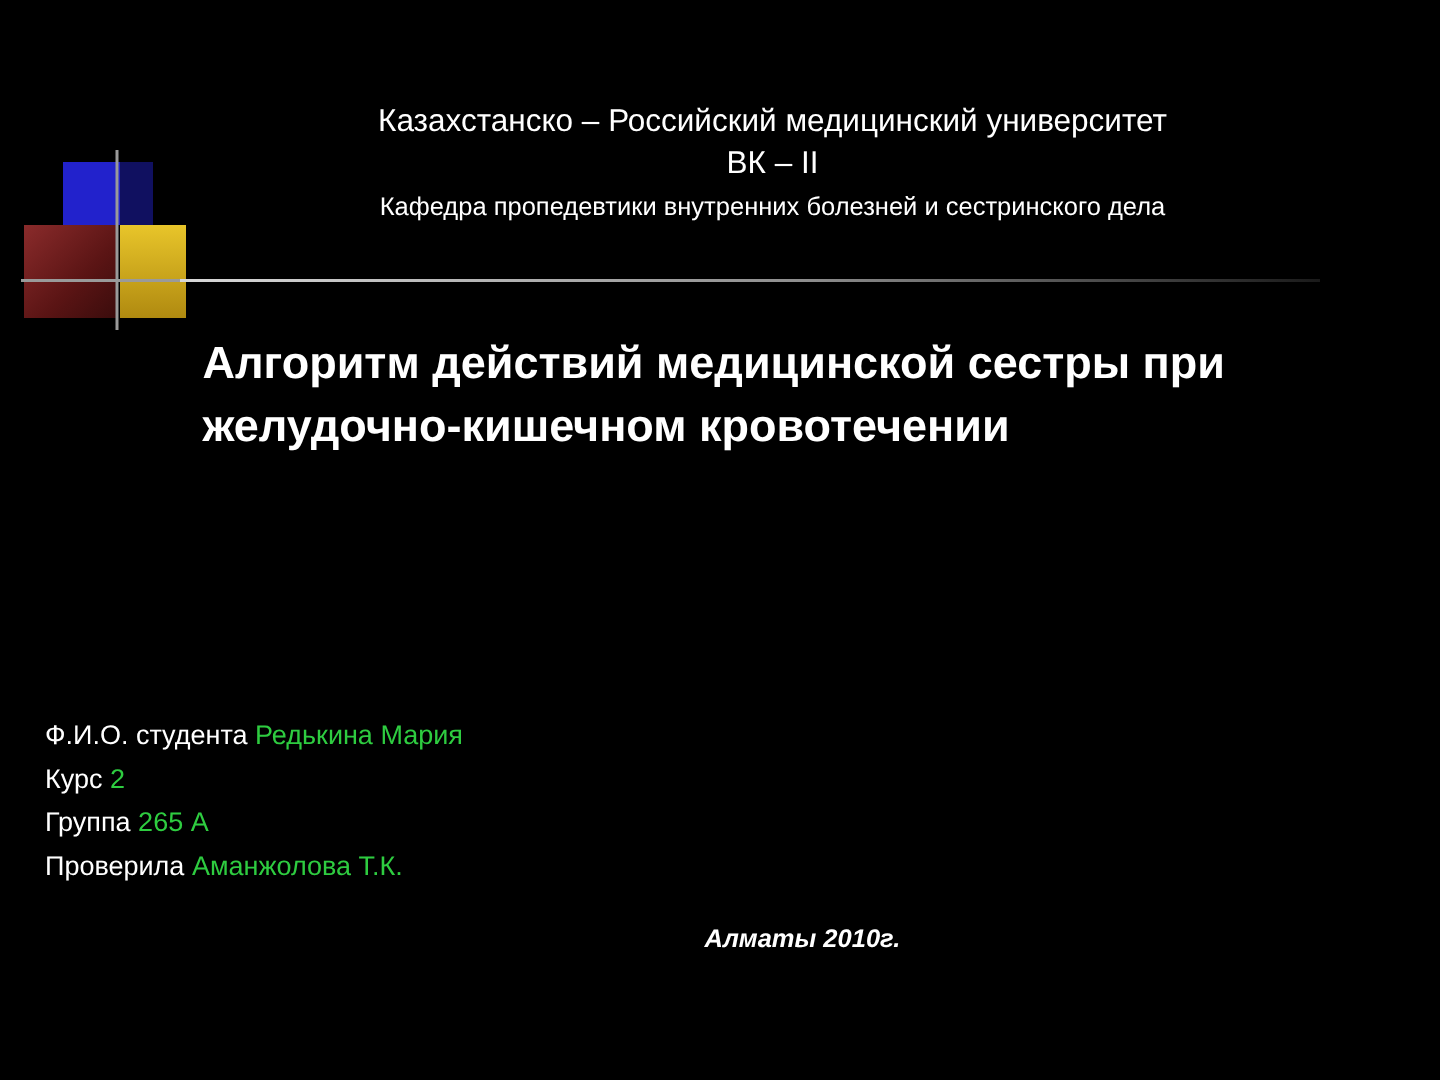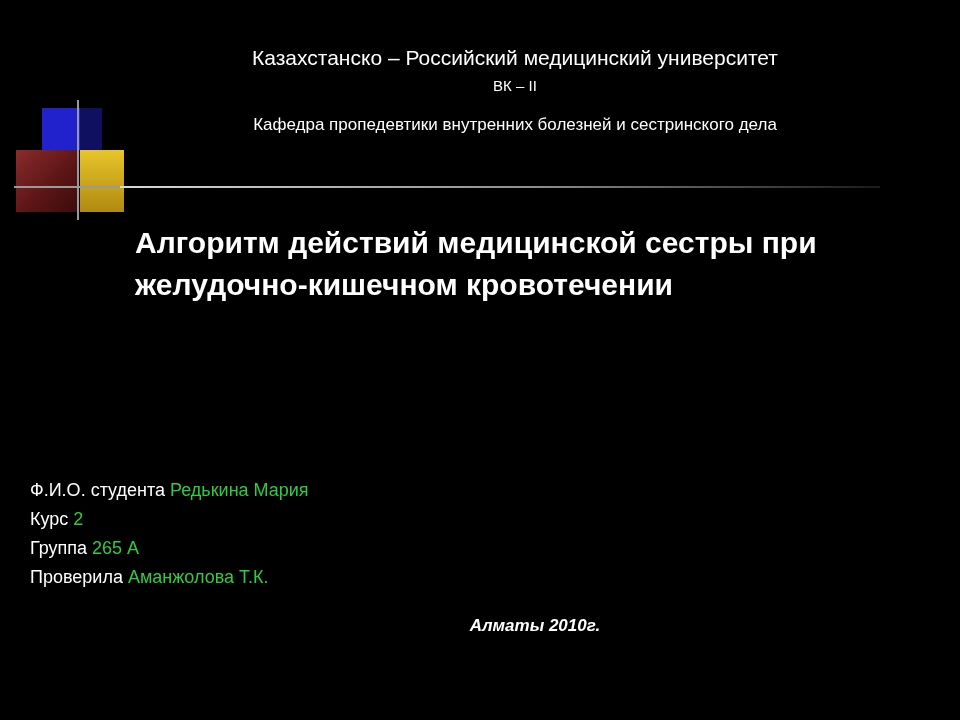--- a/index.html
+++ b/index.html
@@ -94,29 +94,30 @@
     left: 120px;
     top: 44px;
     width: 790px;
     text-align: center;
     color: #ffffff;
   }
   .header .line1 {
     font-size: 21px;
     line-height: 28px;
     white-space: nowrap;
+    margin-top: 23px;
   }
   .header .line2 {
-    font-size: 15px;
+    font-size: 21px;
     line-height: 28px;
   }
   .header .line3 {
     font-size: 17px;
     line-height: 26px;
-    margin-top: 12px;
+    margin-top: 2px;
   }
 
   
   .title {
     position: absolute;
     left: 135px;
     top: 222px;
     width: 700px;
     text-align: left;
     color: #ffffff;

